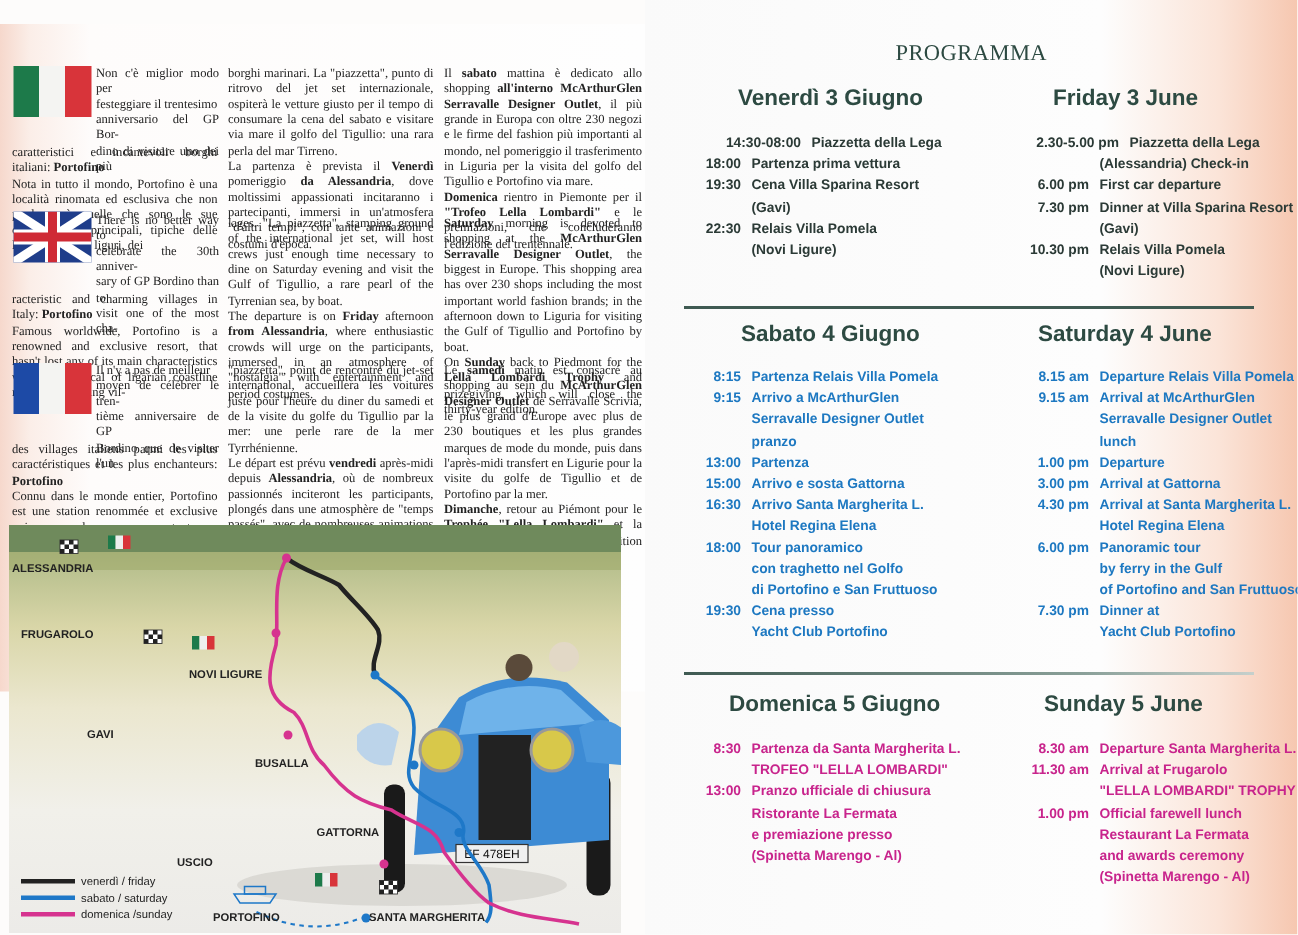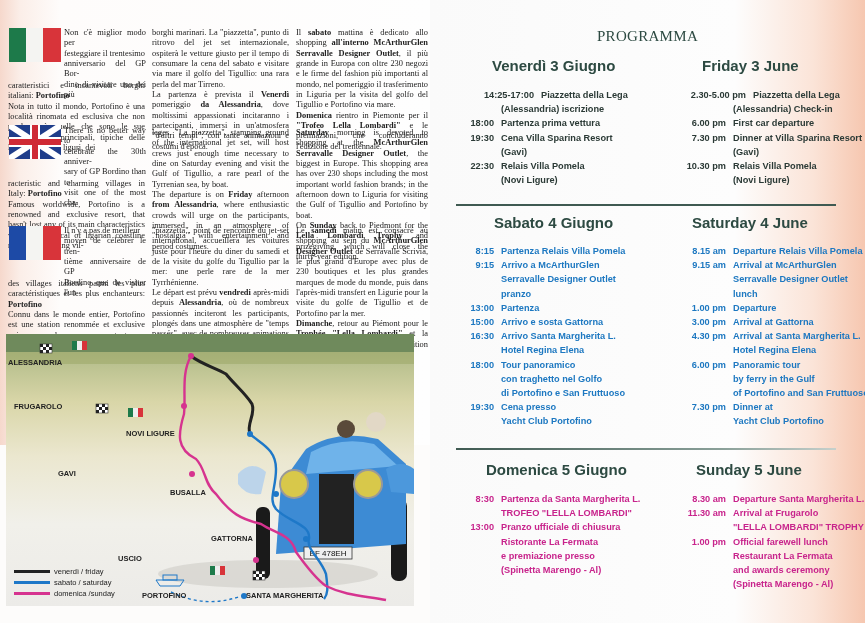--- a/index.html
+++ b/index.html
@@ -1,17 +1,17 @@
 <!DOCTYPE html>
 <html><head>
 <meta charset="utf-8">
 <style>
   html,body{margin:0;padding:0;}
   body{width:865px;height:623px;overflow:hidden;position:relative;background:#fdfcfb;font-family:"Liberation Serif",serif;}
-  .page-left{position:absolute;left:0;top:0;width:430px;height:445px;background:linear-gradient(90deg,#f6d8cc 0px,#fbeee8 20px,#fefcfb 60px,#fefefe 100%);}
+  .page-left{position:absolute;left:0;top:16px;width:430px;height:445px;background:linear-gradient(90deg,#f6d8cc 0px,#fbeee8 20px,#fefcfb 60px,#fefefe 100%);}
   .page-right{position:absolute;left:430px;top:0;width:435px;height:623px;background:linear-gradient(90deg,#fafafa 0%,#fdfdfd 70%,#fbe4d8 88%,#f6c7b0 100%);}
   .txt{position:absolute;font-size:8.4px;line-height:10.35px;color:#222;text-align:justify;}
   .txt b{font-weight:bold;}
   .col1{left:8px;width:137px;margin-top:12px;}
   .col2{left:152px;width:137px;}
   .col3{left:296px;width:132px;}
   .flag{position:absolute;width:52px;height:34px;}
   .flag-it{background:linear-gradient(90deg,#1d7a4a 0 33%,#f4f4f2 33% 66%,#d8343a 66% 100%);}
   .flag-fr{background:linear-gradient(90deg,#1d4aa6 0 33%,#f4f4f2 33% 66%,#d8343a 66% 100%);}
   .flag-uk{background:#1f3d8a;overflow:hidden;}
@@ -216,26 +216,22 @@
   </div>
 </div>
 
 <div class="page-right">
   <div class="prog-title">PROGRAMMA</div>
 
   <div class="day-h" style="left:62px;top:57px;">Venerdì 3 Giugno</div>
   <div class="day-h" style="left:272px;top:57px;">Friday 3 June</div>
   <div class="ev c-fri" id="ev-0-it" style="left:26px;top:88px;">
       <div class="row">
-        <span class="t" style="width: 78px;">14:25-17:00</span>
+        <span class="t" style="width: 78px;">14:30-08:00</span>
         <span class="d">Piazzetta della Lega</span>
-      </div>
-      <div class="row">
-        <span class="t" style="width: 38px;"></span>
-        <span class="d">(Alessandria) iscrizione</span>
       </div>
       <div class="row">
         <span class="t" style="width: 38px;">18:00</span>
         <span class="d">Partenza prima vettura</span>
       </div>
       <div class="row">
         <span class="t" style="width: 38px;">19:30</span>
         <span class="d">Cena Villa Sparina Resort</span>
       </div>
       <div class="row">

